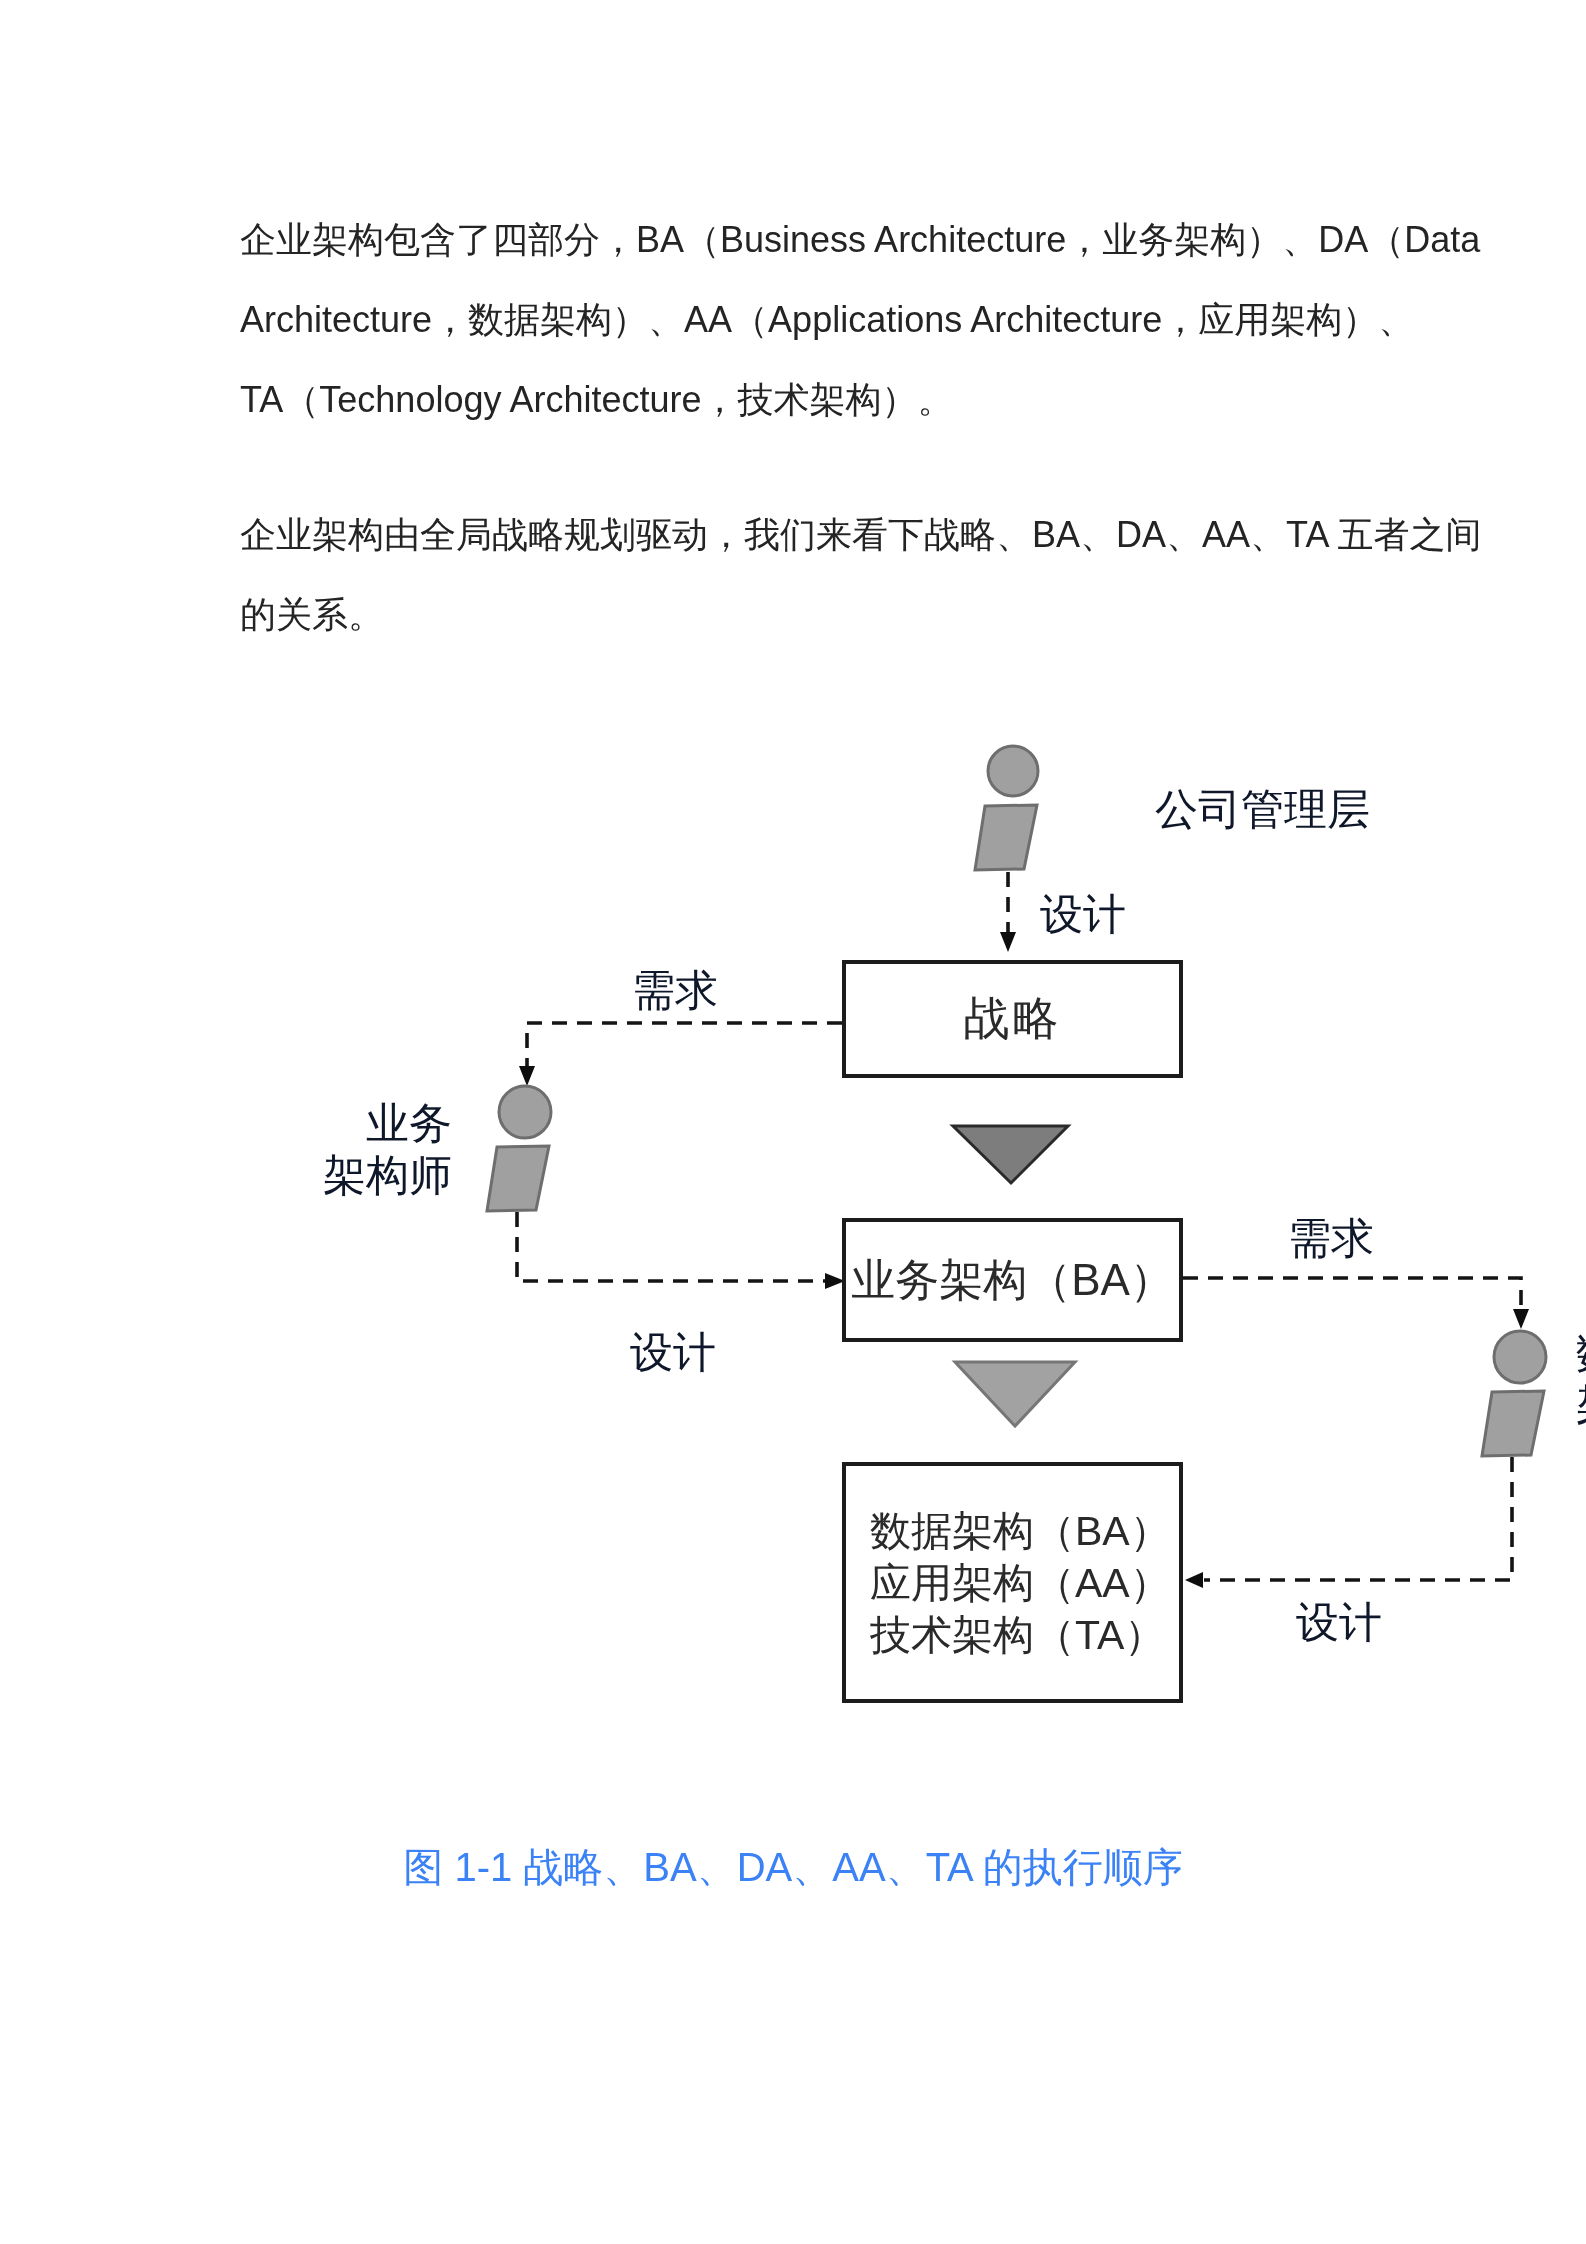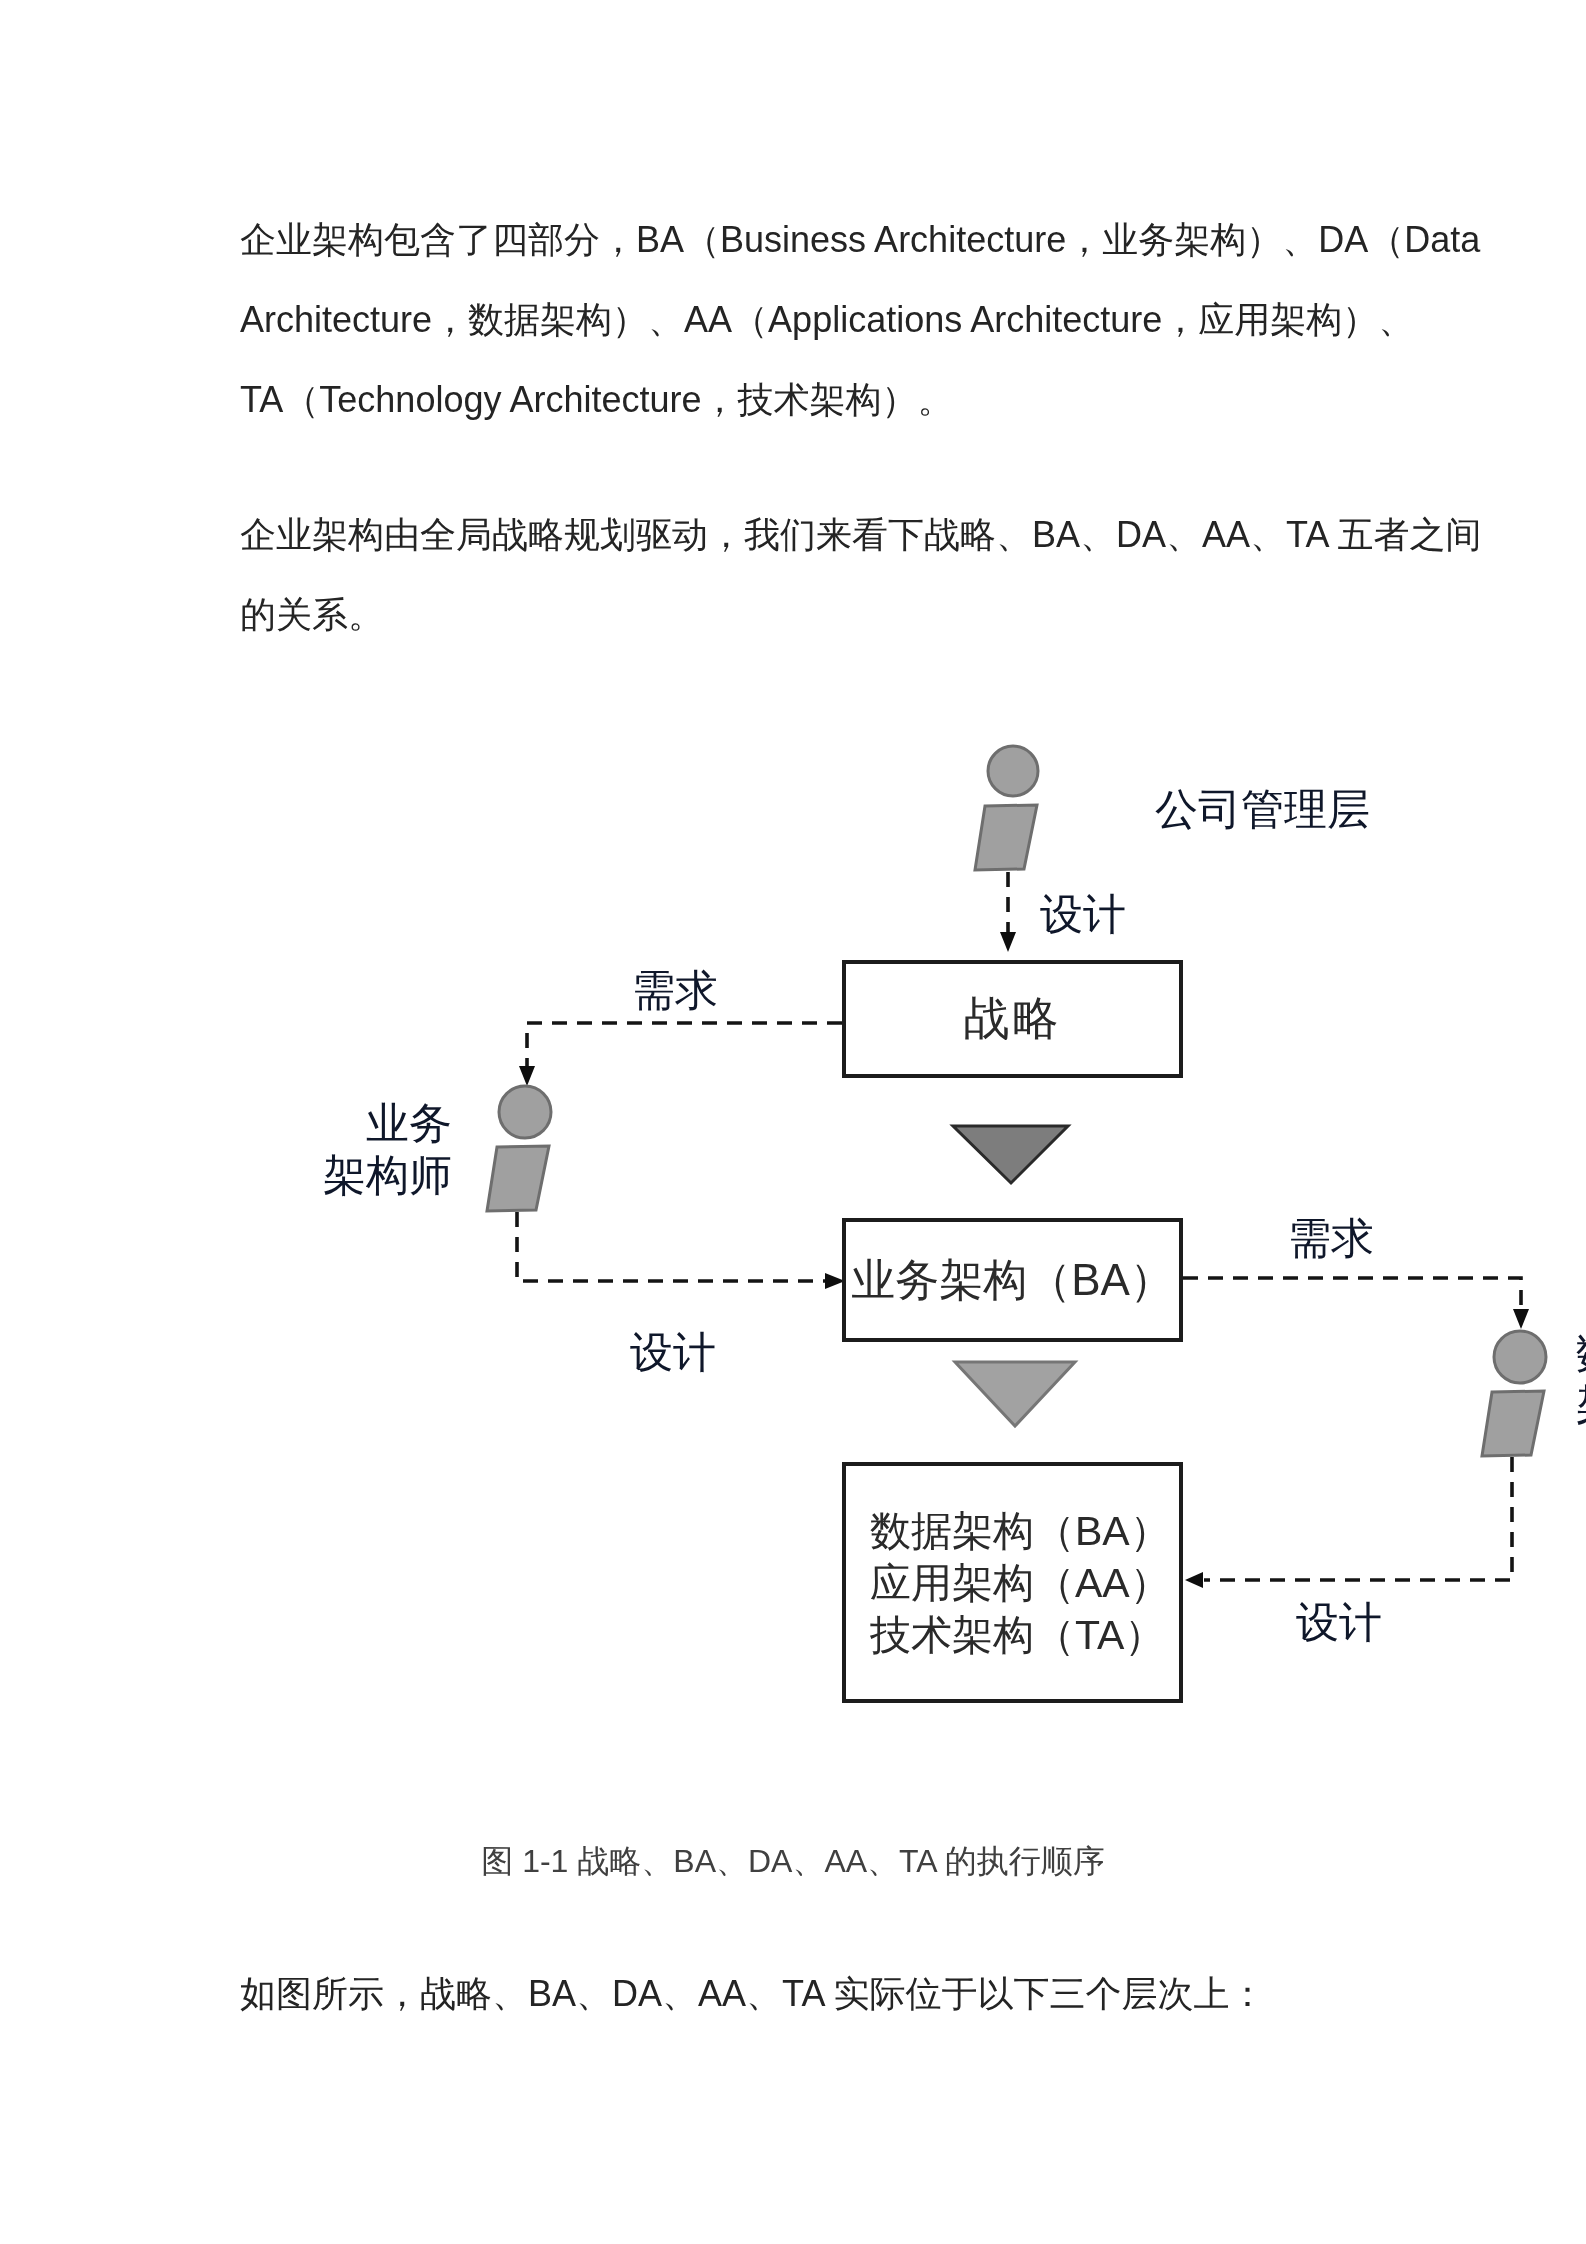--- a/index.html
+++ b/index.html
@@ -47,21 +47,21 @@
   .architect-left{
     left:312px;top:1097px;width:140px;
     text-align:right;line-height:52px;white-space:normal;
   }
   .architect-right{
     left:1576px;top:1327px;width:140px;
     text-align:left;line-height:52px;white-space:normal;
   }
   .caption{
     position:absolute;left:0;top:1840px;width:1586px;
-    text-align:center;font-size:32px;color:#404040;white-space:nowrap;
+    text-align:center;font-size:40px;color:#3b82f6;white-space:nowrap;
   }
 </style>
 </head>
 <body>
 
 <div class="page">
 
   <div class="para" style="top:200px;">
     <div class="pline">企业架构包含了四部分，BA（Business Architecture，业务架构）、DA（Data</div>
     <div class="pline">Architecture，数据架构）、AA（Applications Architecture，应用架构）、</div>
@@ -143,17 +143,14 @@
 
   <div class="dlabel architect-right">
     <span style="display:block;">数据</span>
     <span style="display:block;">架构师</span>
   </div>
 
   <div class="dlabel" style="left:1296px;top:1594px;">设计</div>
 
   <div class="caption">图 1-1 战略、BA、DA、AA、TA 的执行顺序</div>
 
-  <div class="para" style="top:1954px;">
-    <div class="pline">如图所示，战略、BA、DA、AA、TA 实际位于以下三个层次上：</div>
-  </div>
 
 </div>
 
 </body></html>

